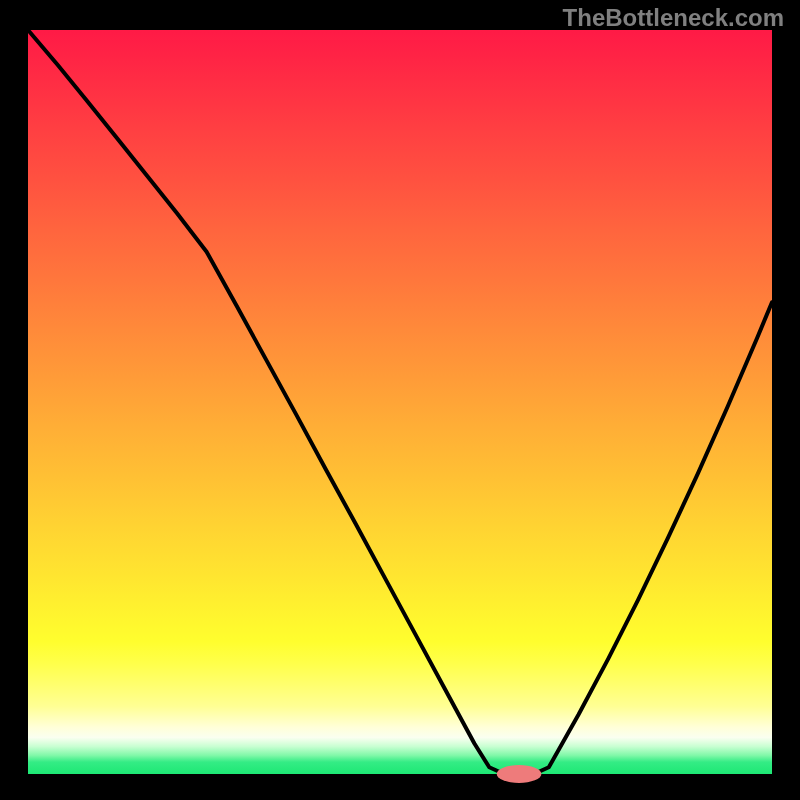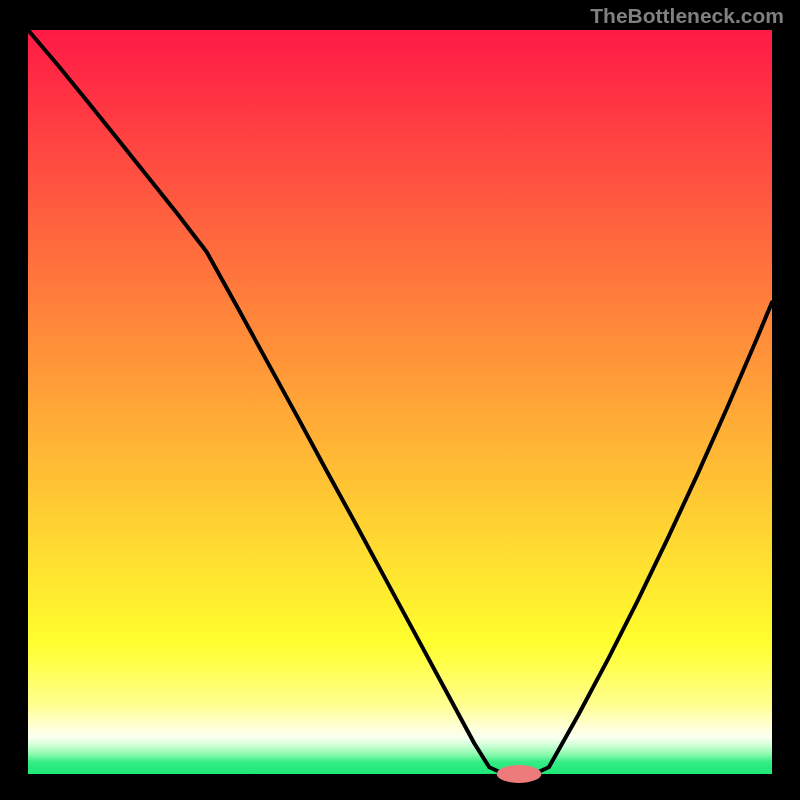--- a/index.html
+++ b/index.html
@@ -14,21 +14,21 @@
     position: relative;
     width: 800px;
     height: 800px;
     background: #000;
   }
   .watermark {
     position: absolute;
     top: 4px;
     right: 16px;
     font-family: Arial, Helvetica, sans-serif;
-    font-size: 21px;
+    font-size: 24px;
     font-weight: bold;
     color: #808080;
     letter-spacing: 0px;
     user-select: none;
   }
   svg {
     position: absolute;
     top: 0;
     left: 0;
   }

